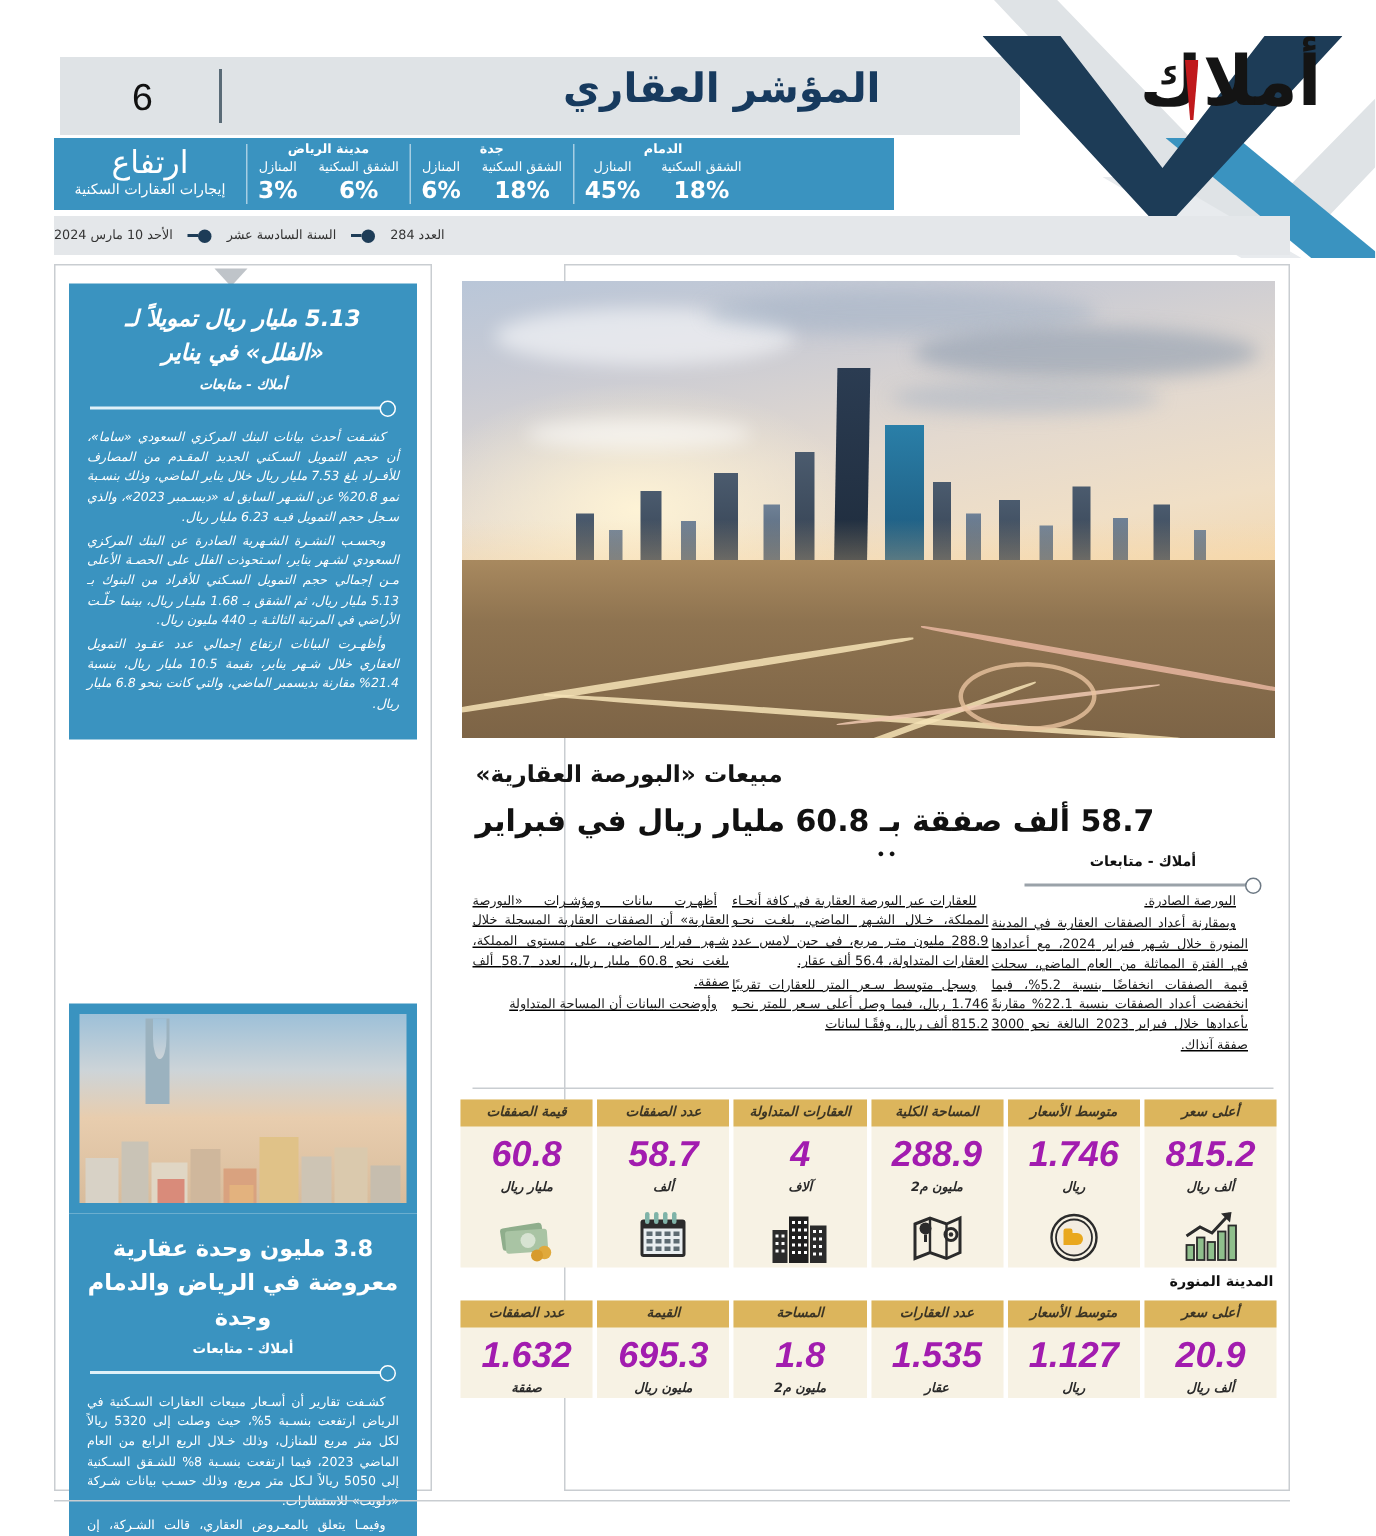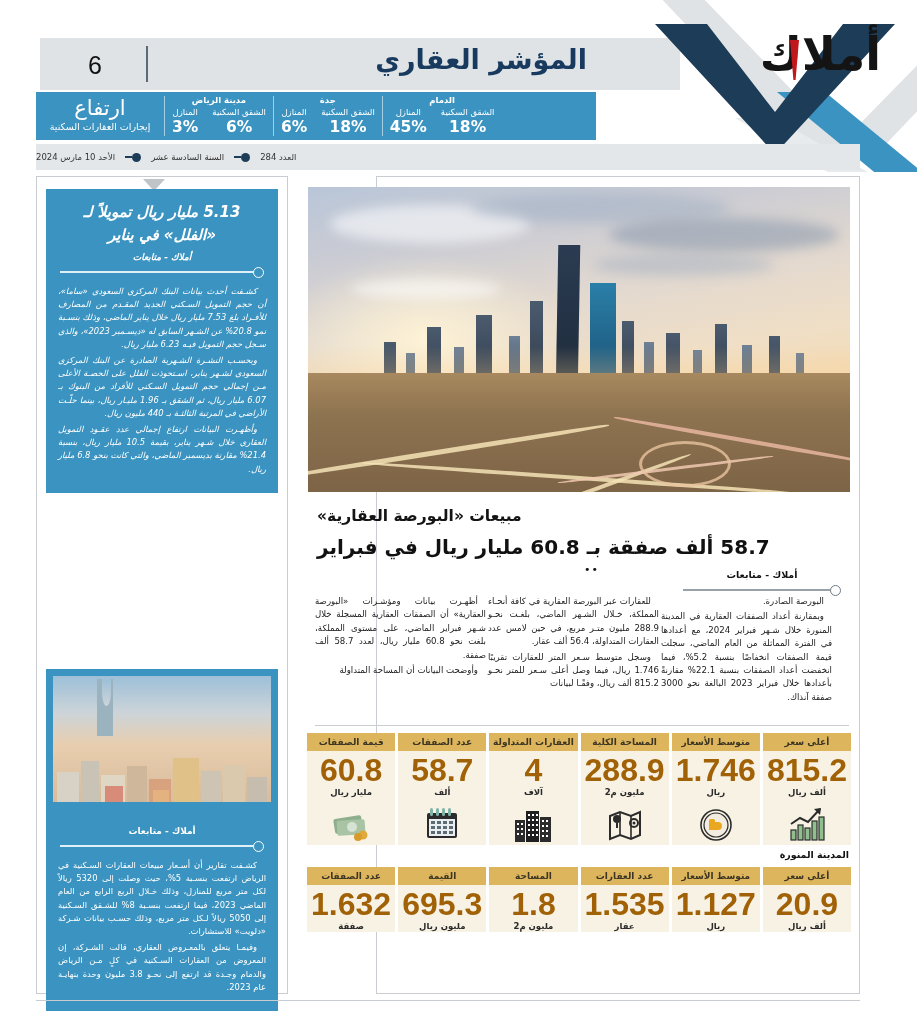--- a/index.html
+++ b/index.html
@@ -113,34 +113,34 @@
   .byline{position:absolute;right:12px;top:392px;width:170px;text-align:center;
     font-size:9.5px;font-weight:bold;color:#111;}
   .byrule{position:absolute;right:18px;top:408px;width:160px;height:10px;}
   .byrule .ln{position:absolute;right:10px;top:4px;width:148px;height:1.6px;background:#9aa2a9;}
   .byrule .circ{position:absolute;right:0;top:0;width:9px;height:9px;border-radius:50%;
     border:1.8px solid #6e7a85;background:#fff;}
   .dots{position:absolute;right:260px;top:386px;font-size:11px;color:#111;letter-spacing:1px;}
 
   
   .cols{position:absolute;right:10px;top:418px;width:534px;height:125px;
-    display:flex;flex-direction:row-reverse;gap:2px;}
+    display:flex;flex-direction:row-reverse;gap:2px;text-decoration:underline;}
   .col{width:171px;font-size:8.6px;line-height:13.4px;color:#1a1a1a;text-align:justify;
     direction:rtl;}
   .col p{margin:0 0 2px 0;text-indent:8px;}
   .col-rule{position:absolute;right:10px;top:548px;width:534px;height:1px;background:#c9cdd1;}
 
   
-  .statstrip{position:absolute;right:8px;width:544px;display:flex;flex-direction:row-reverse;gap:3px;}
+  .statstrip{position:absolute;right:8px;width:544px;display:flex;flex-direction:row-reverse;gap:3px;font-style:italic;}
   .s1{top:556px;}
   .s2{top:690px;}
   .cell{flex:1;display:flex;flex-direction:column;align-items:center;background:#f7f2e4;}
   .cell-head{width:100%;height:18px;background:#dcb55c;color:#3c3524;font-size:9px;
     font-weight:bold;display:flex;align-items:center;justify-content:center;white-space:nowrap;}
-  .cell-num{font-size:32px;font-weight:bold;color:#a16207;line-height:30px;margin-top:4px;
+  .cell-num{font-size:24px;font-weight:bold;color:#a21caf;line-height:30px;margin-top:4px;
     font-family:"Liberation Sans",sans-serif;}
   .cell-unit{font-size:8.5px;color:#2a2a2a;line-height:12px;margin-top:1px;font-weight:bold;}
   .cell-icon{height:44px;display:flex;align-items:flex-end;justify-content:center;padding-bottom:3px;}
   .cell-icon svg{display:block;}
   .region-label{position:absolute;right:10px;top:672px;font-size:9.5px;font-weight:bold;color:#111;}
 
   
   .sb-arrow{position:absolute;left:106px;top:2px;width:0;height:0;
     border-left:11px solid transparent;border-right:11px solid transparent;border-top:12px solid #bfc4c9;}
   .sb-card{position:absolute;left:9px;width:232px;background:#3a93c0;box-sizing:border-box;padding:12px 12px 14px;}
@@ -495,21 +495,21 @@
 
       <div class="sb-card sb1">
         <div class="sb-title">5.13 مليار ريال تمويلاً لـ «الفلل» في يناير</div>
         <div class="sb-by">أملاك - متابعات</div>
         <div class="sb-rule">
           <div class="ln"></div>
             <div class="circ"></div>
         </div>
         <div class="sb-body">
             <p>كشـفت أحدث بيانات البنك المركزي السعودي «ساما»، أن حجم التمويل السـكني الجديد المقـدم من المصارف للأفـراد بلغ 7.53 مليار ريال خلال يناير الماضي، وذلك بنسـبة نمو 20.8% عن الشـهر السابق له «ديسـمبر 2023»، والذي سـجل حجم التمويل فيـه 6.23 مليار ريال.</p>
-            <p>وبحسـب النشـرة الشـهرية الصادرة عن البنك المركزي السعودي لشـهر يناير، اسـتحوذت الفلل على الحصـة الأعلى مـن إجمالي حجم التمويل السـكني للأفراد من البنوك بـ 6.07 مليار ريال، ثم الشقق بـ 1.96 مليـار ريال، بينما حلّـت الأراضي في المرتبة الثالثـة بـ 440 مليون ريال.</p>
+            <p>وبحسـب النشـرة الشـهرية الصادرة عن البنك المركزي السعودي لشـهر يناير، اسـتحوذت الفلل على الحصـة الأعلى مـن إجمالي حجم التمويل السـكني للأفراد من البنوك بـ 5.13 مليار ريال، ثم الشقق بـ 1.68 مليـار ريال، بينما حلّـت الأراضي في المرتبة الثالثـة بـ 440 مليون ريال.</p>
             <p>وأظهـرت البيانات ارتفاع إجمالي عدد عقـود التمويل العقاري خلال شـهر يناير، بقيمة 10.5 مليار ريال، بنسبة 21.4% مقارنة بديسمبر الماضي، والتي كانت بنحو 6.8 مليار ريال.</p>
           </div>
       </div>
 
       <div class="sb-photo">
         <div class="sb-photo-inner">
           <div class="kc-tower"></div>
           <div class="kc-gap"></div>
           <div class="sb-city-row">
             <div class="sbld" style="left:2%;bottom:0;width:10%;height:38%;background:#d8d2c6"></div>
@@ -521,20 +521,21 @@
             <div class="sbld" style="left:68%;bottom:0;width:9%;height:40%;background:#cdc4b4"></div>
             <div class="sbld" style="left:78%;bottom:0;width:10%;height:48%;background:#dac9ad"></div>
             <div class="sbld" style="left:89%;bottom:0;width:9%;height:32%;background:#c6bdae"></div>
             <div class="sbld" style="left:24%;bottom:0;width:8%;height:20%;background:#d98b7a"></div>
             <div class="sbld" style="left:46%;bottom:0;width:7%;height:16%;background:#e3b27e"></div>
           </div>
         </div>
       </div>
 
       <div class="sb-card sb2">
+        <div class="sb-title">3.8 مليون وحدة عقارية معروضة في الرياض والدمام وجدة</div>
         <div class="sb-by">أملاك - متابعات</div>
         <div class="sb-rule">
           <div class="ln"></div>
             <div class="circ"></div>
         </div>
         <div class="sb-body">
             <p>كشـفت تقارير أن أسـعار مبيعات العقارات السـكنية في الرياض ارتفعت بنسـبة 5%، حيث وصلت إلى 5320 ريالاً لكل متر مربع للمنازل، وذلك خـلال الربع الرابع من العام الماضي 2023، فيما ارتفعت بنسـبة 8% للشـقق السـكنية إلى 5050 ريالاً لـكل متر مربع، وذلك حسـب بيانات شـركة «دلويت» للاستشارات.</p>
             <p>وفيمـا يتعلق بالمعـروض العقاري، قالت الشـركة، إن المعروض من العقارات السـكنية في كلٍ مـن الرياض والدمام وجـدة قد ارتفع إلى نحـو 3.8 مليون وحدة بنهايـة عام 2023.</p>
           </div>
       </div>

